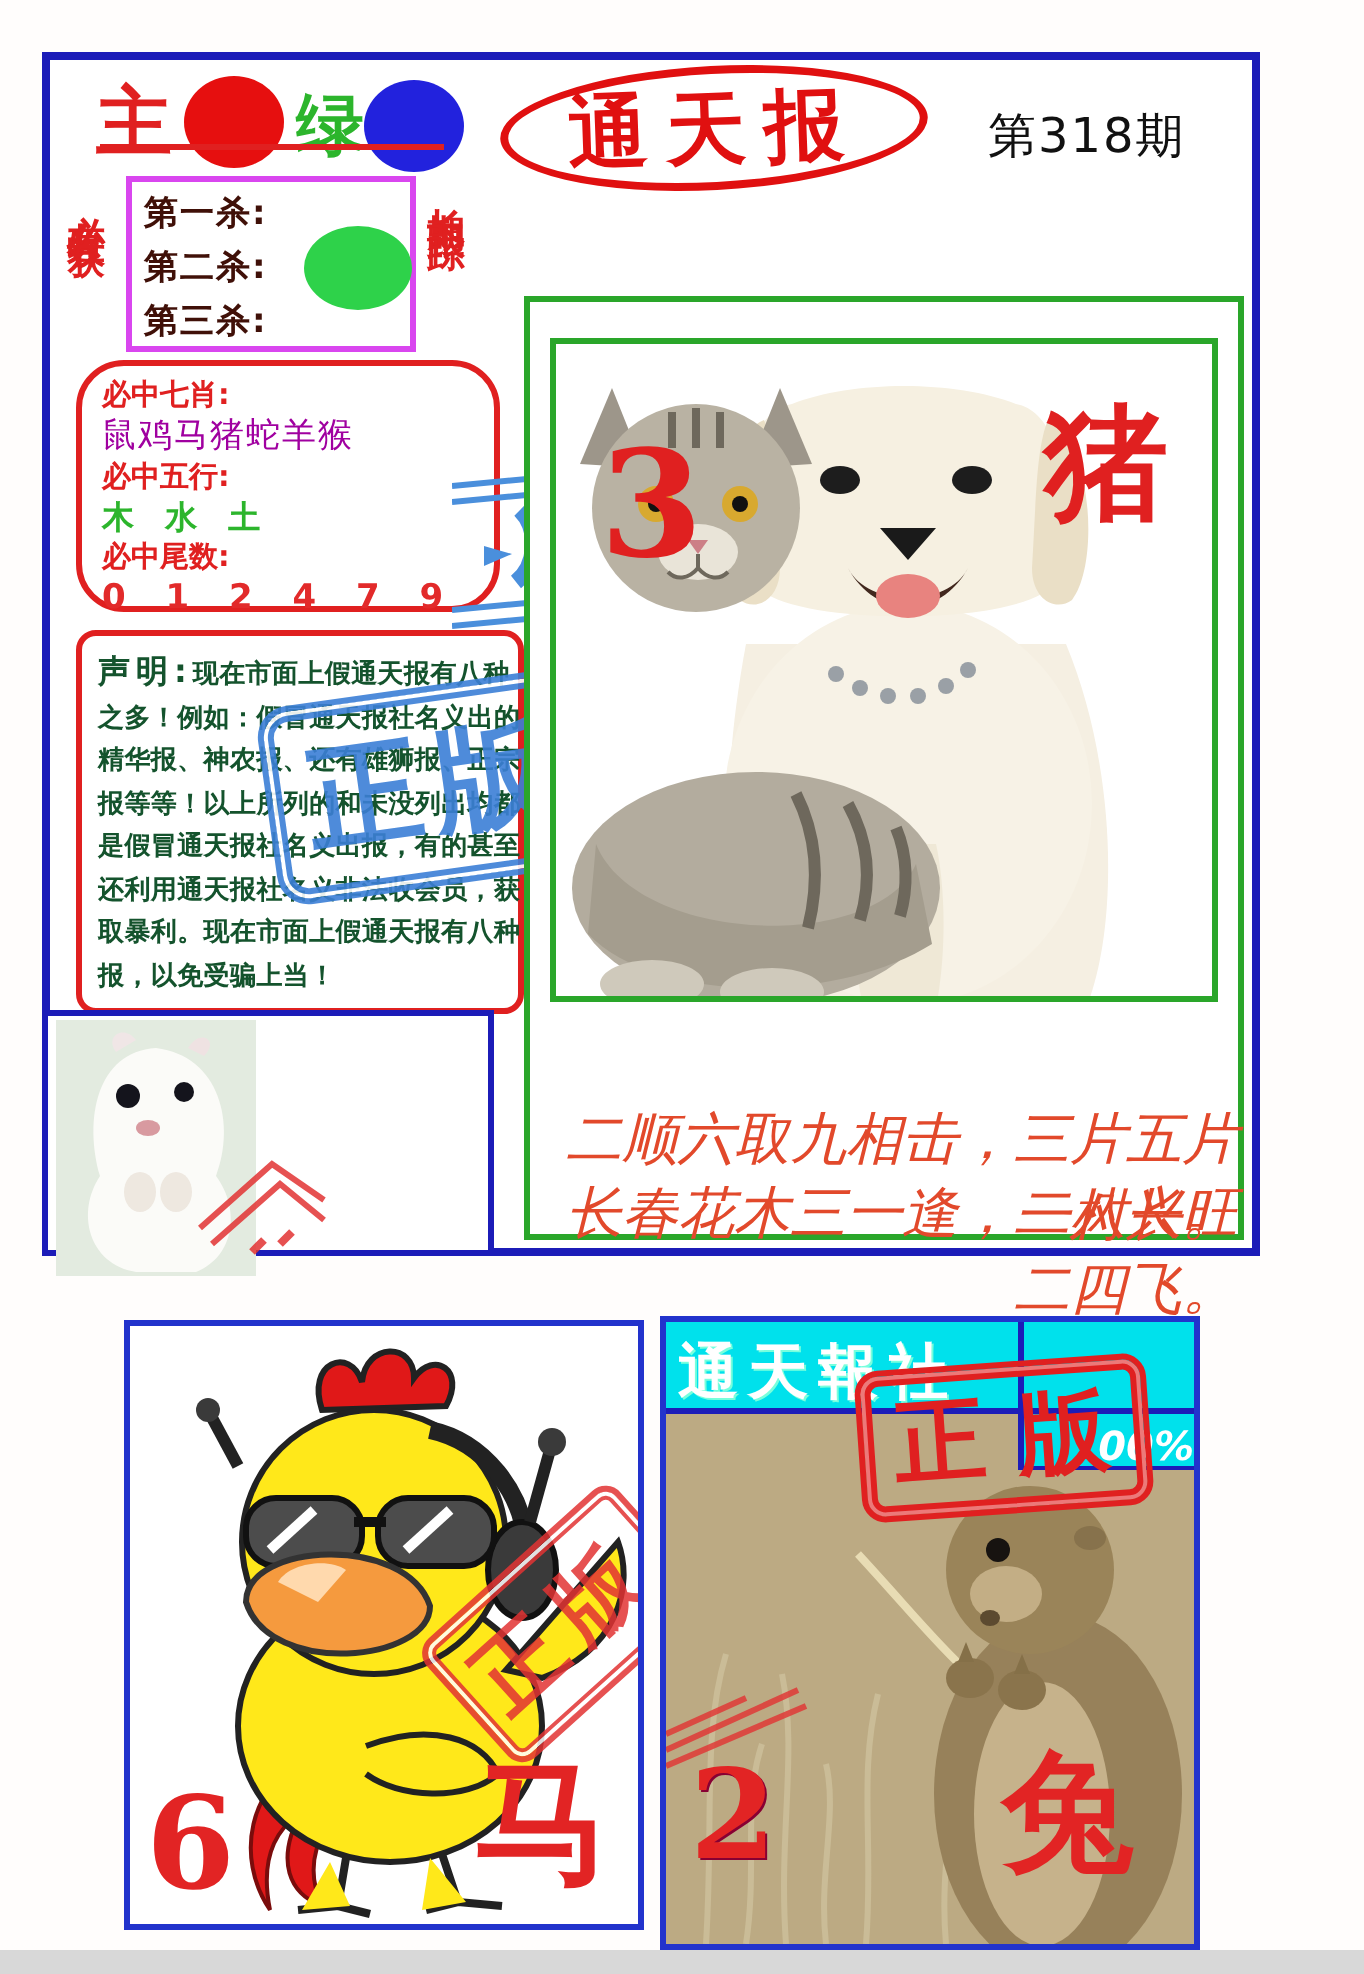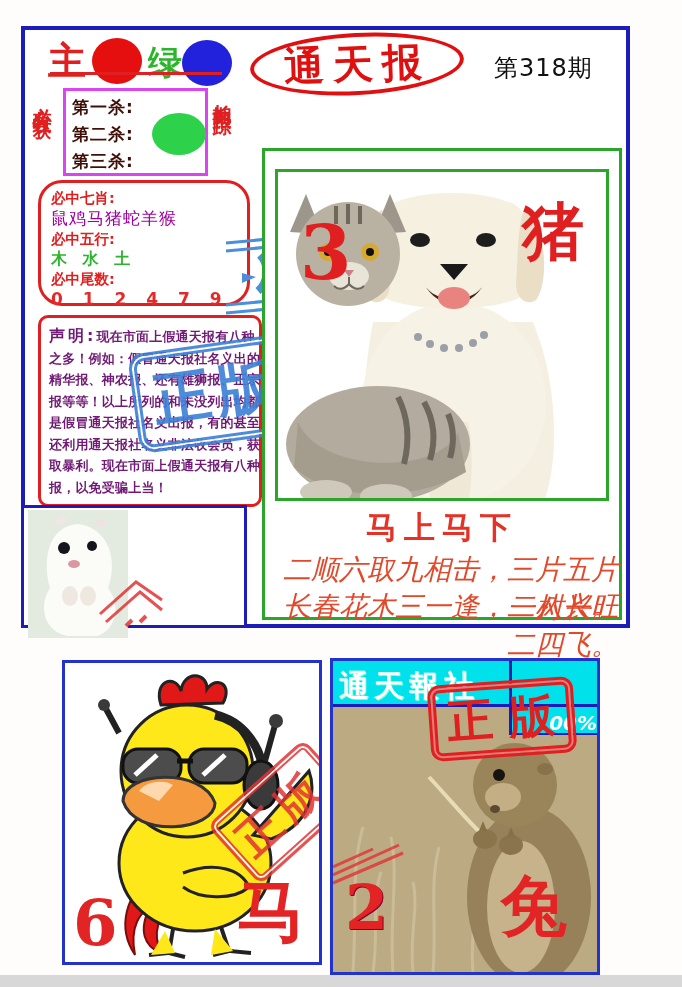--- a/index.html
+++ b/index.html
@@ -28,21 +28,21 @@
 
   
   .picks-box { left:38px; top:180px; width:212px; height:126px; border:3px solid #e02020; border-radius:24px; background:#fff; padding:5px 10px; }
   .pk-label { font-size:14.5px; font-weight:bold; color:#e02020; line-height:20px; }
   .pk-shengxiao { font-size:17px; font-weight:normal; color:#a000a0; line-height:21px; letter-spacing:1px; }
   .pk-wuxing { font-size:16px; font-weight:bold; color:#2cb52c; line-height:20px; letter-spacing:5px; }
   .pk-weishu { font-size:17px; font-weight:bold; color:#e22a2a; line-height:21px; letter-spacing:7px; }
 
   
   .stmt-box { left:38px; top:315px; width:224px; height:192px; border:3px solid #e02020; border-radius:10px; background:#fff; padding:7px 8px; }
-  .stmt-line { font-size:13px; font-weight:bold; color:#701a75; line-height:21.5px; letter-spacing:0.2px; white-space:nowrap; }
+  .stmt-line { font-size:13px; font-weight:bold; color:#14532d; line-height:21.5px; letter-spacing:0.2px; white-space:nowrap; }
   .stmt-head { font-size:16px; letter-spacing:3px; }
 
   
   .blue-stamp { left:133px; top:343px; width:168px; height:100px; transform:rotate(-8deg);
     border:3px solid #3b7fd6; border-radius:16px; box-shadow:inset 0 0 0 2px #fff, inset 0 0 0 5px #3b7fd6;
     display:flex; align-items:center; justify-content:center; opacity:0.9; }
   .blue-stamp span { font-size:58px; font-weight:bold; color:#3b7fd6; letter-spacing:6px; }
 
   
   .title-stamp { left:250px; top:33px; width:214px; height:62px; border:4px solid #e01010; border-radius:50%;
@@ -204,21 +204,20 @@
           <ellipse cx="71" cy="104" rx="20" ry="14" fill="#e9e4d8"></ellipse>
           <path d="M66 98 L 76 98 L 71 105 Z" fill="#cc7f86"></path>
           <path d="M71 105 L 71 112 M 71 112 C 66 118 60 118 56 114 M 71 112 C 76 118 82 118 86 114" stroke="#6e685c" stroke-width="2" fill="none"></path>
           <ellipse cx="48" cy="320" rx="26" ry="12" fill="#cfc9bb"></ellipse>
           <ellipse cx="108" cy="324" rx="26" ry="12" fill="#cfc9bb"></ellipse>
         </g>
       </svg>
       <div class="big-num-3">3</div>
       <div class="big-zhu">猪</div>
     </div>
-    <div class="caption">马上马下</div>
     <div class="verse verse1">二顺六取九相击，三片五片一树长。</div>
     <div class="verse verse2">长春花木三一逢，二八兴旺二四飞。</div>
   </div>
 
   <div class="abs hamster-box">
     <div class="hamster-photo">
       <svg width="100" height="128" viewBox="0 0 100 128">
         <rect width="100" height="128" fill="#e3ebe0"></rect>
         <path d="M50 14 C 20 16 14 50 22 78 C 10 96 16 122 40 126 L 70 126 C 90 118 92 94 80 78 C 90 52 82 18 50 14 Z" fill="#fbfbf8"></path>
         <path d="M30 16 C 24 8 34 2 40 10 Z" fill="#f0e6e6"></path>

